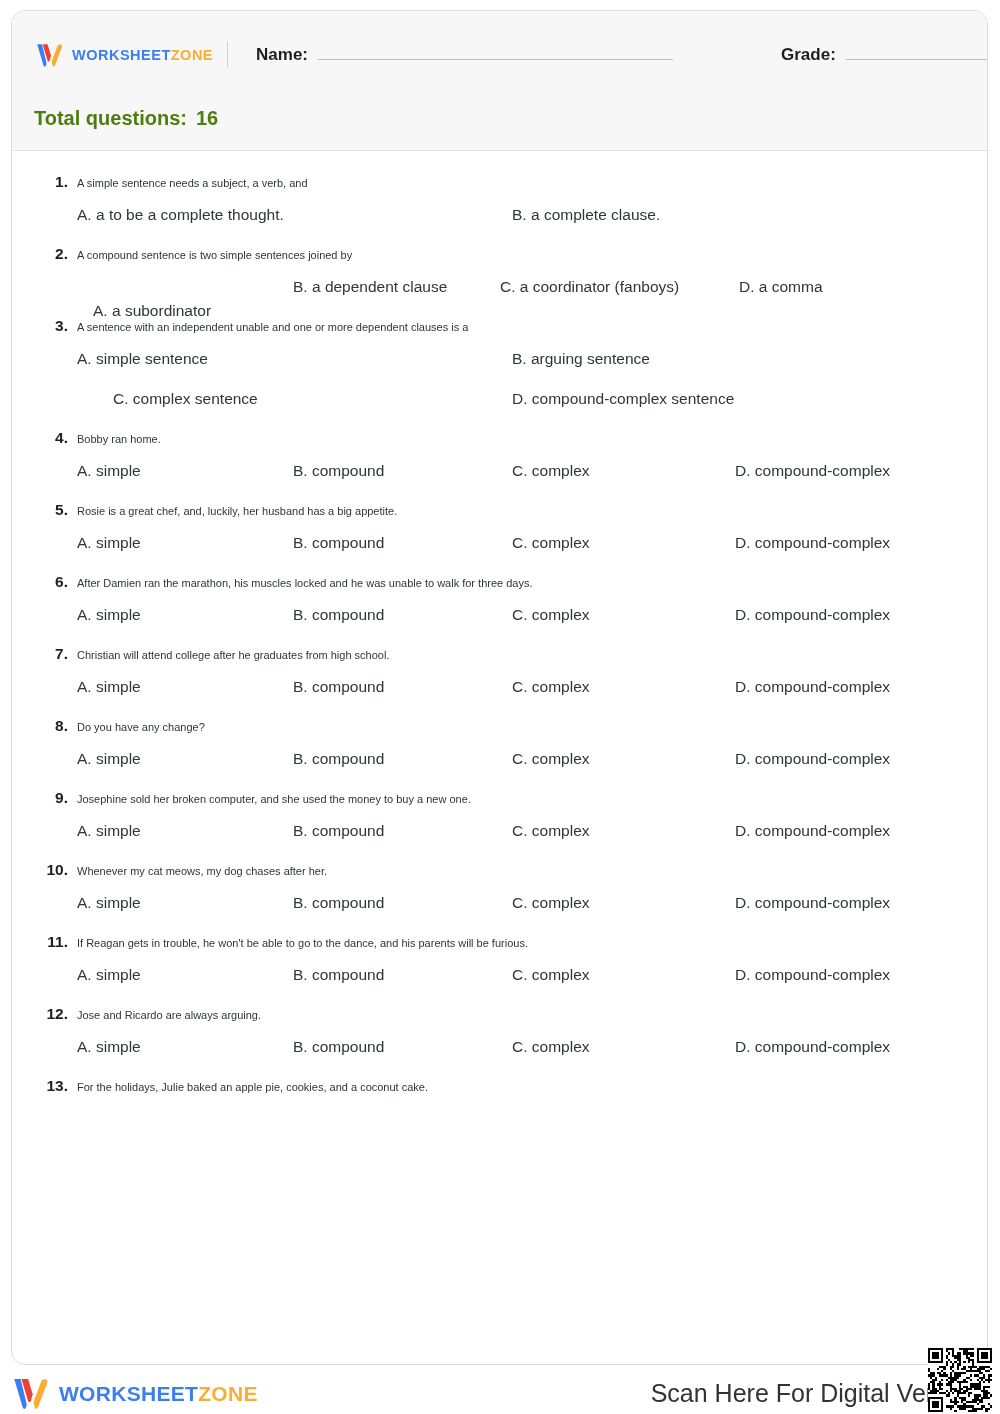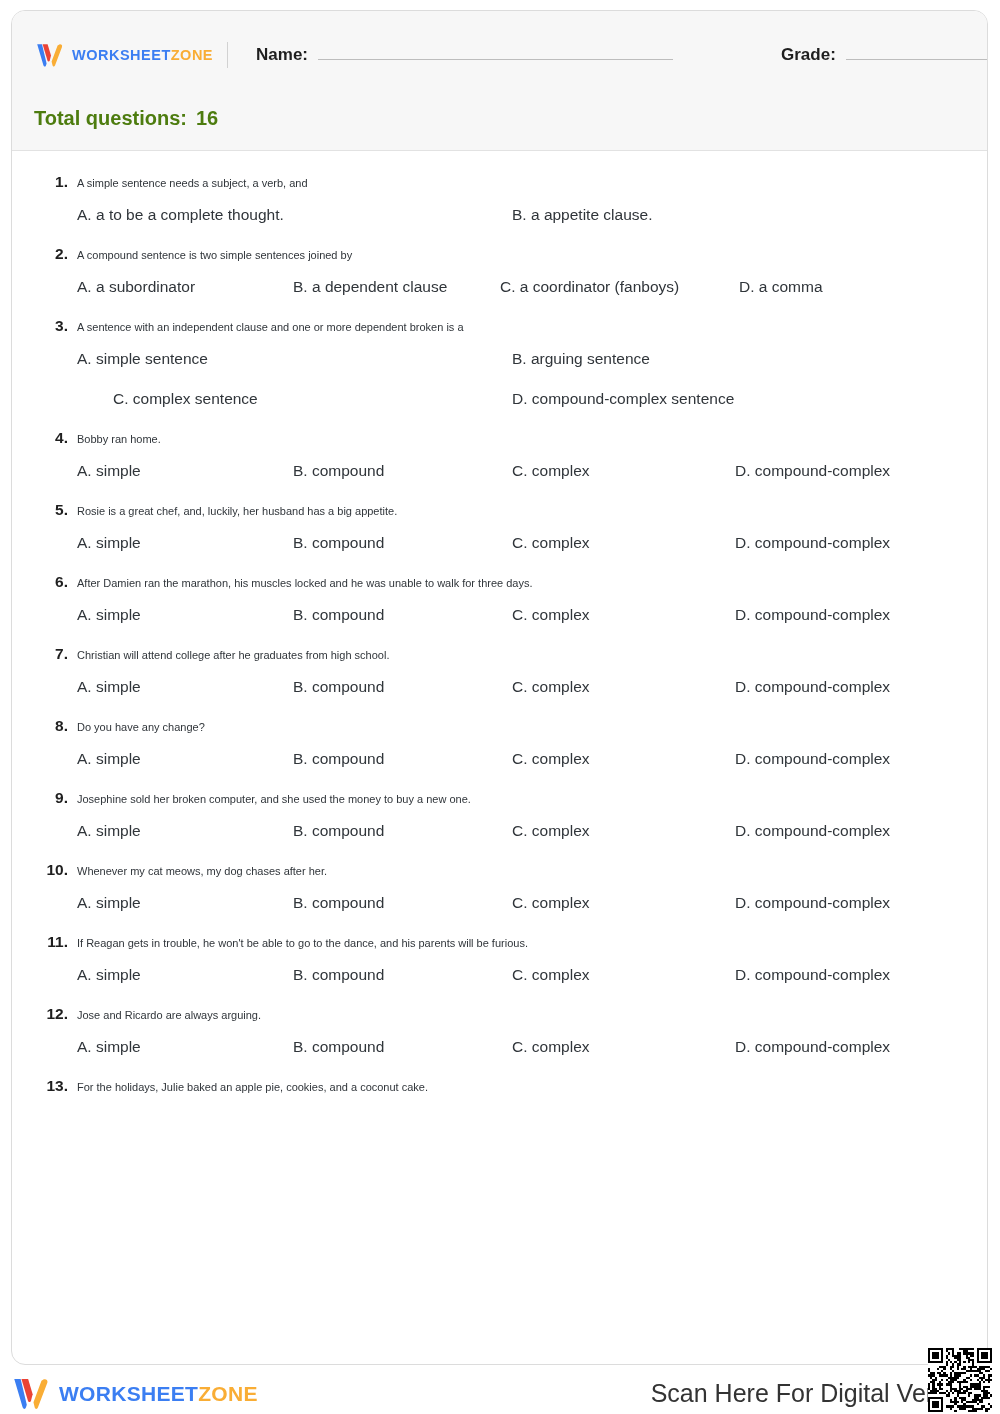--- a/index.html
+++ b/index.html
@@ -179,21 +179,21 @@
   .q-options.row2 .opt { position: absolute; top: 0; }
   .q-options.row2 .opt:nth-child(1) { left: 43px; }
   .q-options.row2 .opt:nth-child(2) { left: 478px; }
 
   
   .q-options.flow {
     display: block;
     height: 20px;
   }
   .q-options.flow .opt { position: absolute; top: 0; }
-  .q-options.flow .opt:nth-child(1) { left: 43px; }
+  .q-options.flow .opt:nth-child(1) { left: 59px; margin-top: 24px; }
   .q-options.flow .opt:nth-child(2) { left: 259px; }
   .q-options.flow .opt:nth-child(3) { left: 466px; text-align: center; }
   .q-options.flow .opt:nth-child(4) { left: 705px; }
 
   
   .sheet-footer {
     position: absolute;
     left: 0;
     top: 1372px;
     width: 1000px;
@@ -264,39 +264,39 @@
   </div>
 
   <div class="sheet-body" id="questions-container">
       <div class="question">
         <div class="q-head">
           <span class="q-num">1.</span>
           <span class="q-text">A simple sentence needs a subject, a verb, and</span>
         </div>
         <div class="q-options row2">
           <span class="opt">A. a to be a complete thought.</span>
-          <span class="opt">B. a appetite clause.</span>
+          <span class="opt">B. a complete clause.</span>
         </div>
       </div>
       <div class="question">
         <div class="q-head">
           <span class="q-num">2.</span>
           <span class="q-text">A compound sentence is two simple sentences joined by</span>
         </div>
         <div class="q-options flow">
           <span class="opt">A. a subordinator</span>
           <span class="opt">B. a dependent clause</span>
           <span class="opt">C. a coordinator (fanboys)</span>
           <span class="opt">D. a comma</span>
         </div>
       </div>
       <div class="question">
         <div class="q-head">
           <span class="q-num">3.</span>
-          <span class="q-text">A sentence with an independent clause and one or more dependent broken is a</span>
+          <span class="q-text">A sentence with an independent unable and one or more dependent clauses is a</span>
         </div>
         <div class="q-options cols2">
           <span class="opt">A. simple sentence</span>
           <span class="opt">B. arguing sentence</span>
           <span class="opt">C. complex sentence</span>
           <span class="opt">D. compound-complex sentence</span>
         </div>
       </div>
       <div class="question">
         <div class="q-head">

